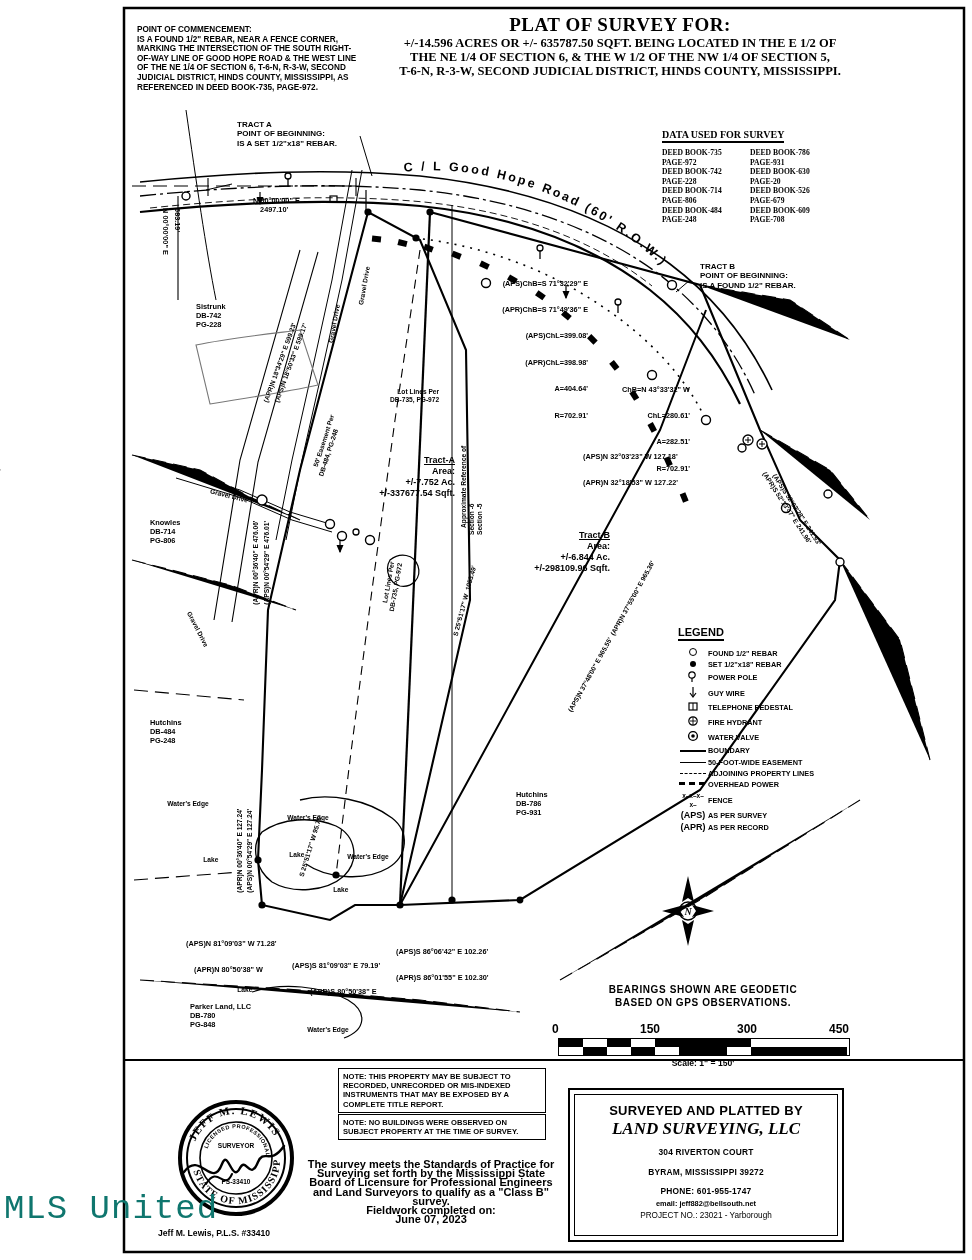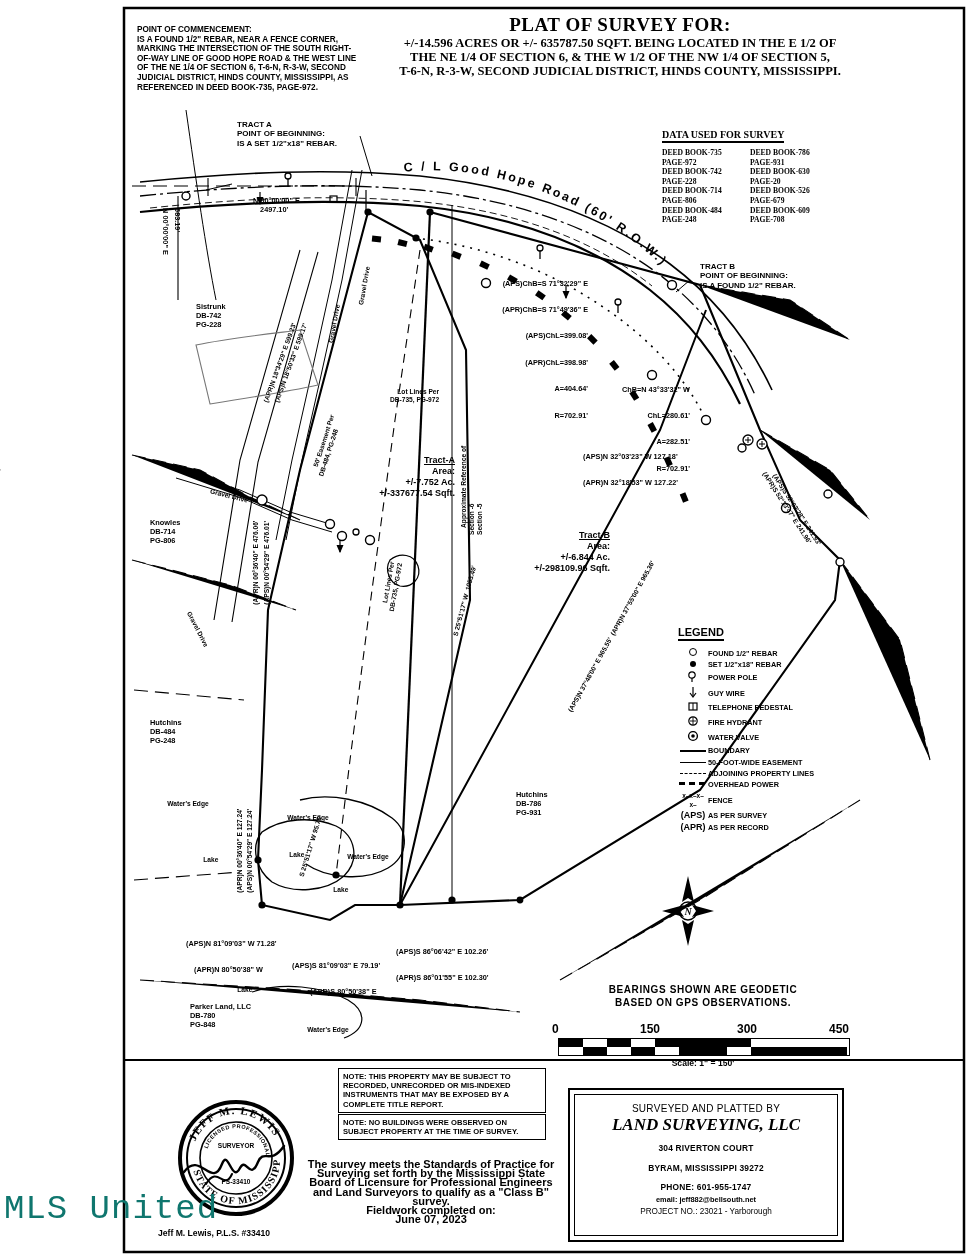--- a/index.html
+++ b/index.html
@@ -49,21 +49,21 @@
 
   
   .notebox{border:1.6px solid #000;padding:3px 4px;font-size:7.6px;font-weight:bold;line-height:9.2px;}
   #note1{left:338px;top:1068px;width:198px;}
   #note2{left:338px;top:1114px;width:198px;}
   #classnote{left:300px;top:1160px;width:262px;text-align:center;font-size:11px;font-weight:bold;line-height:9.2px;}
 
   
   #surv-box{left:568px;top:1088px;width:272px;height:150px;border:2px solid #000;}
   #surv-inner{position:absolute;left:4px;top:4px;right:4px;bottom:4px;border:1px solid #000;text-align:center;}
-  #surv-inner .l1{font-size:10px;font-weight:normal;margin-top:8px;letter-spacing:.3px;}
+  #surv-inner .l1{font-size:13px;font-weight:bold;margin-top:8px;letter-spacing:.3px;}
   #surv-inner .l2{font-family:"Liberation Serif",serif;font-style:italic;font-weight:bold;font-size:17px;margin-top:5px;}
   #surv-inner .l3{font-family:"Liberation Serif",serif;font-style:italic;font-weight:bold;font-size:17px;margin-top:1px;}
   #surv-inner .l4{font-size:8.4px;font-weight:bold;margin-top:7px;letter-spacing:.2px;line-height:12.5px;}
   #surv-inner .l5{font-size:7.4px;font-weight:bold;line-height:12px;}
   #surv-inner .l6{font-size:8.2px;font-weight:normal;line-height:12.5px;}
 
   
   #bearnote{left:558px;top:983px;width:290px;text-align:center;font-size:10px;font-weight:bold;line-height:13px;letter-spacing:.6px;}
   #scale-nums{left:552px;top:1022px;width:300px;height:14px;}
   #scale-nums span{position:absolute;font-size:12px;font-weight:bold;}

